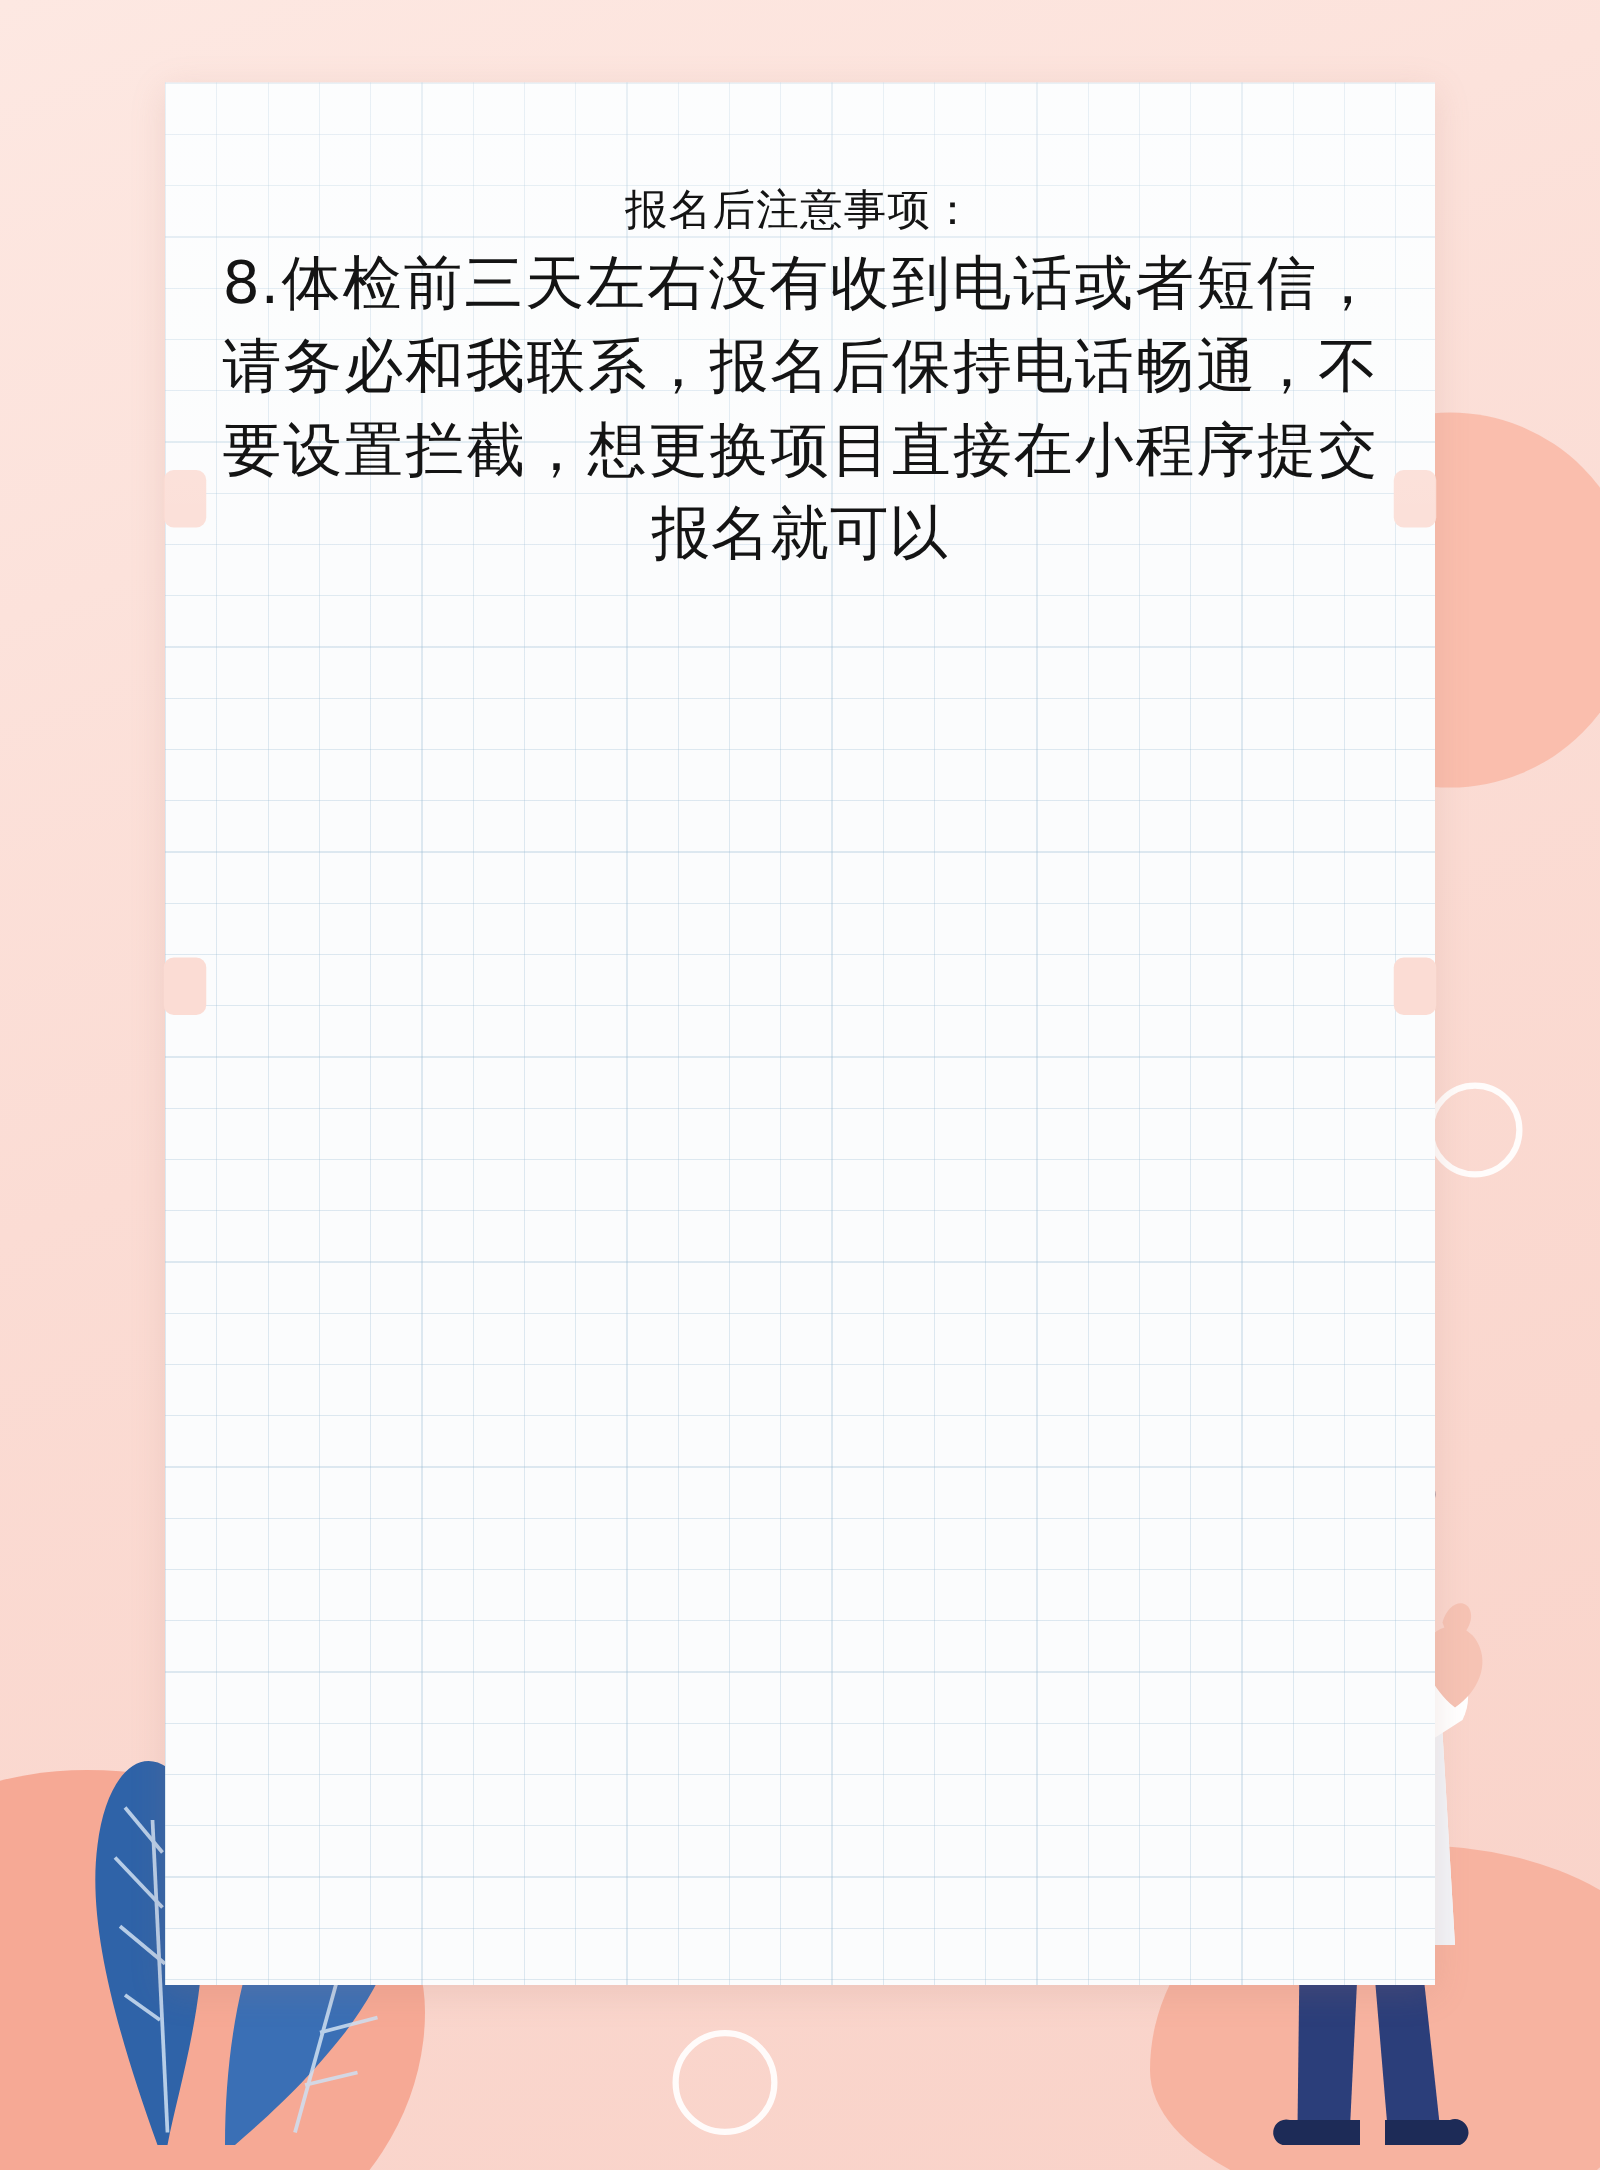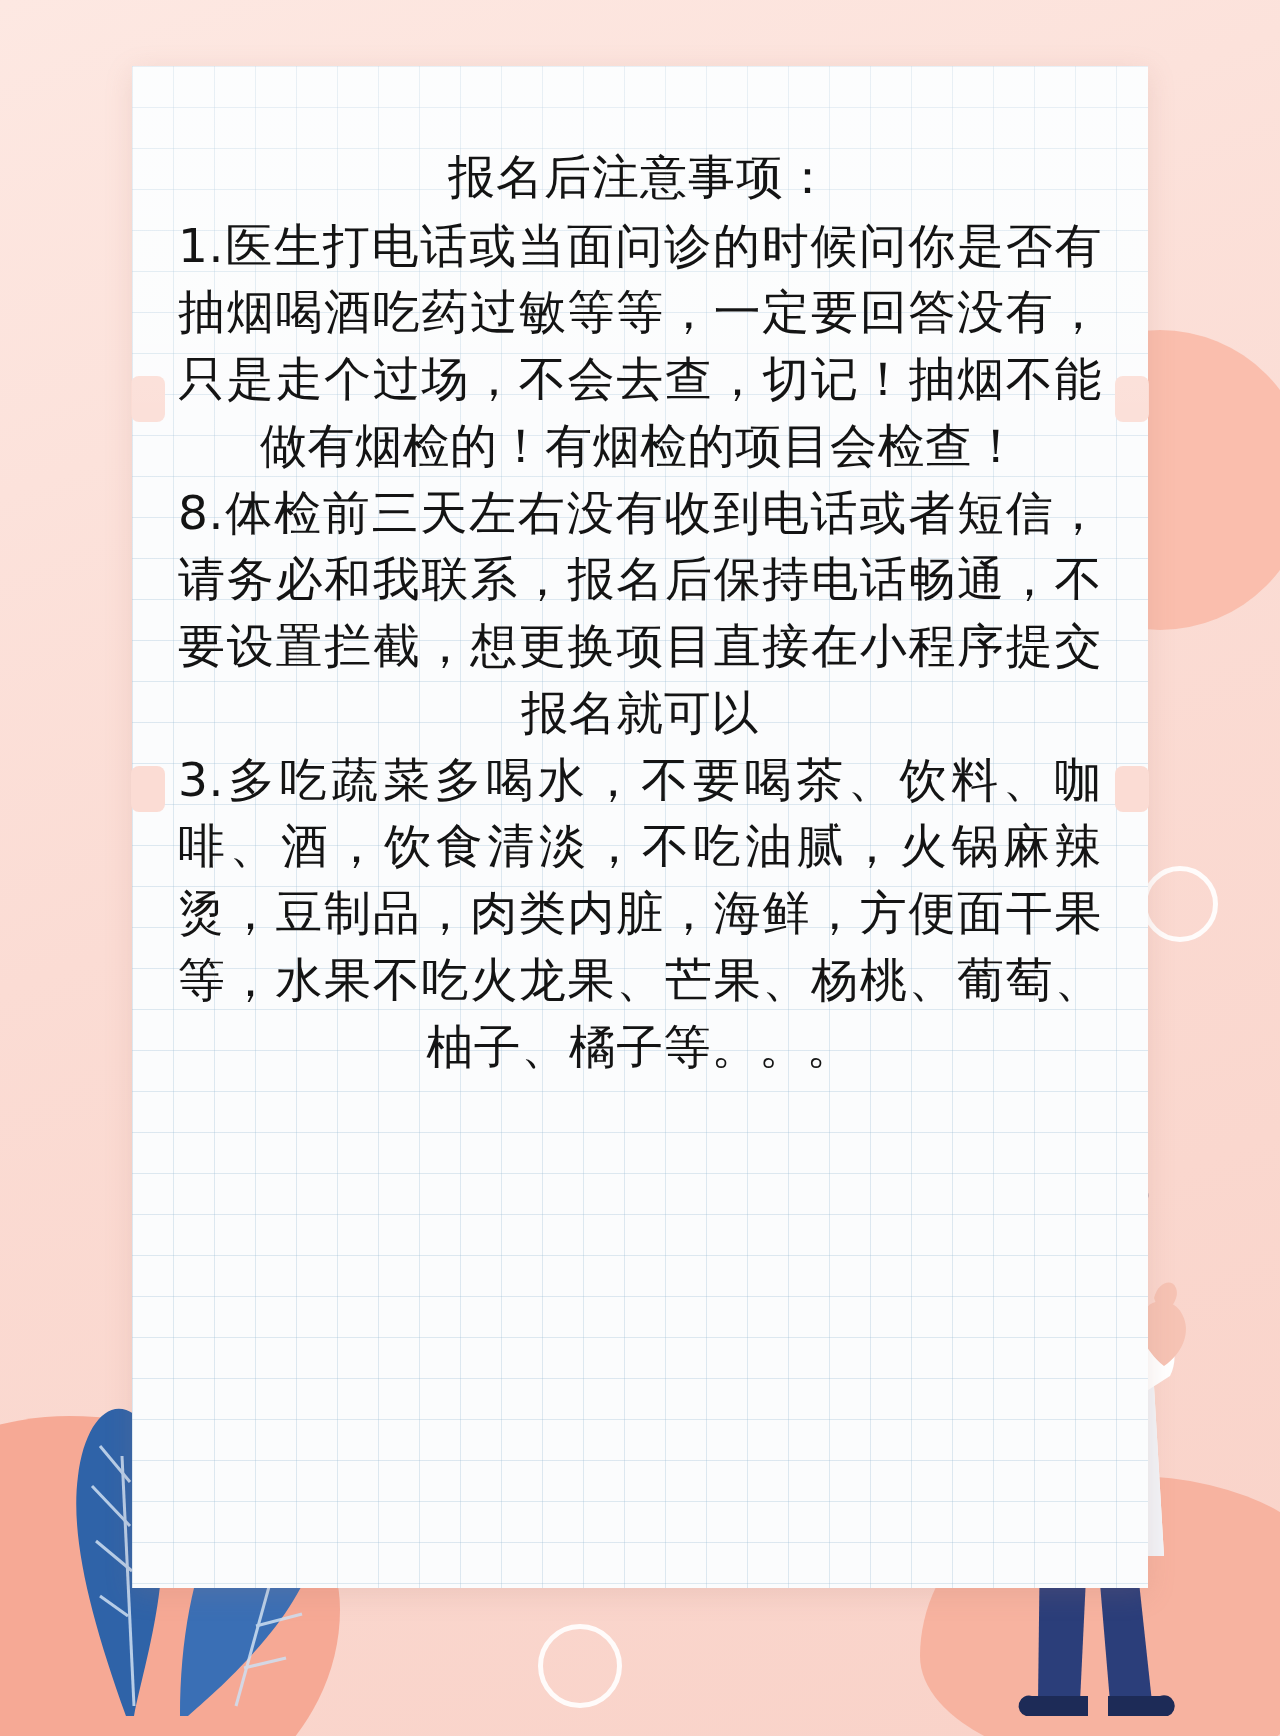--- a/index.html
+++ b/index.html
@@ -123,21 +123,21 @@
   .notch.r2 { top: 700px; }
 
   .note-body {
     position: relative;
     z-index: 2;
     padding: 78px 36px 0 36px;
     text-align: center;
   }
   .note-title {
     font-family: "DejaVu Sans", "Liberation Sans", sans-serif;
-    font-size: 47px;
+    font-size: 34px;
     line-height: 1.42;
     color: #141414;
     letter-spacing: 1px;
     margin: 0 0 2px 0;
     font-weight: 400;
   }
   .note-para {
     font-family: "DejaVu Sans", "Liberation Sans", sans-serif;
     font-size: 47px;
     line-height: 1.42;
@@ -215,19 +215,17 @@
   </div>
 
   <div class="note-card">
     <div class="notch left l1"></div>
     <div class="notch left l2"></div>
     <div class="notch right r1"></div>
     <div class="notch right r2"></div>
 
     <div class="note-body">
       <h1 class="note-title">报名后注意事项：</h1>
-      <p class="note-para">1.医生打电话或当面问诊的时候问你是否有抽烟喝酒吃药过敏等等，一定要回答没有，只是走个过场，不会去查，切记！抽烟不能做有烟检的！有烟检的项目会检查！</p>
       <p class="note-para">8.体检前三天左右没有收到电话或者短信，请务必和我联系，报名后保持电话畅通，不要设置拦截，想更换项目直接在小程序提交报名就可以</p>
-      <p class="note-para">3.多吃蔬菜多喝水，不要喝茶、饮料、咖啡、酒，饮食清淡，不吃油腻，火锅麻辣烫，豆制品，肉类内脏，海鲜，方便面干果等，水果不吃火龙果、芒果、杨桃、葡萄、柚子、橘子等。。。</p>
     </div>
   </div>
 
 </div>
 
 </body></html>

